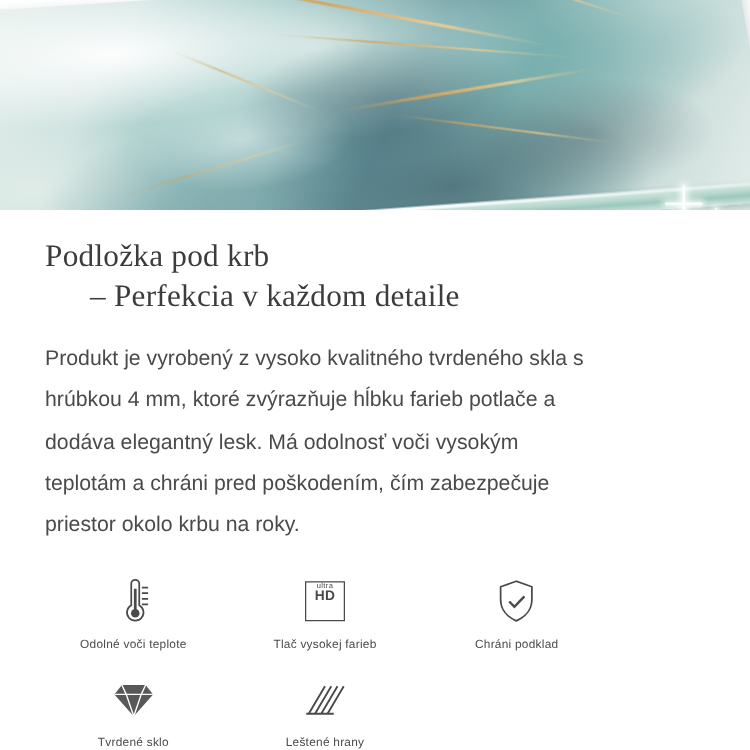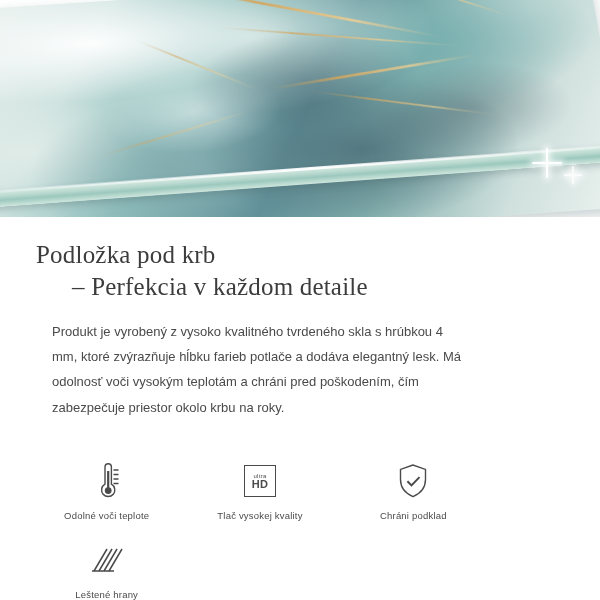--- a/index.html
+++ b/index.html
@@ -124,24 +124,24 @@
     font-family: "Liberation Serif", serif;
     font-size: 25px;
     line-height: 1.28;
     color: #3c3c3c;
     font-weight: 400;
     margin: 0 0 16px 0;
     letter-spacing: .2px;
   }
   .headline .l2 { display: block; margin-left: 36px; }
   .body-copy {
-    font-size: 13px;
+    font-size: 17px;
     line-height: 1.95;
     color: #4a4a4a;
-    margin: 16px;
+    margin: 0;
     max-width: 540px;
   }
 
   
   .features {
     margin-top: 22px;
     padding: 0 30px;
     display: grid;
     grid-template-columns: repeat(3, 1fr);
     row-gap: 16px;
@@ -165,21 +165,21 @@
     text-align: center;
     letter-spacing: .2px;
   }
   svg { display: block; }
   .ink { stroke: #4a4a4a; fill: none; stroke-width: 1.4; }
   .ink-f { fill: #4a4a4a; }
   .hd-box {
     width: 30px; height: 30px;
     border: 1.4px solid #4a4a4a;
     display: flex; flex-direction: column;
-    align-items: center; justify-content: center;
+    align-items: center; 
     line-height: 1;
   }
   .hd-box .t1 { font-size: 6px; color: #4a4a4a; letter-spacing: .3px; }
   .hd-box .t2 { font-size: 11px; font-weight: bold; color: #4a4a4a; letter-spacing: .3px; }
 </style>
 </head>
 <body>
 
 <div class="page">
 
@@ -223,33 +223,42 @@
       <div class="caption">Odolné voči teplote</div>
     </div>
 
     <div class="feature">
       <div class="glyph">
         <div class="hd-box">
           <span class="t1">ultra</span>
           <span class="t2">HD</span>
         </div>
       </div>
-      <div class="caption">Tlač vysokej kvality</div>
+      <div class="caption">Tlač vysokej farieb</div>
     </div>
 
     <div class="feature">
       <div class="glyph">
         <svg width="36" height="40" viewBox="0 0 36 40">
           <path class="ink" d="M18 4 5.5 8.4v10.2c0 8.1 5.4 14.1 12.5 17.1 7.1-3 12.5-9 12.5-17.1V8.4Z"></path>
           <path class="ink" style="stroke-width:2" d="m12.4 20.2 4.1 4.2 8-8.3"></path>
         </svg>
       </div>
       <div class="caption">Chráni podklad</div>
     </div>
 
+    <div class="feature">
+      <div class="glyph">
+        <svg width="40" height="36" viewBox="0 0 40 36">
+          <path class="ink-f" d="M10.5 6h19l6 7.5L20 31 4.5 13.5Z" opacity="0.92"></path>
+          <path d="M10.5 6 14 13.5 20 31M29.5 6 26 13.5 20 31M4.5 13.5h31" stroke="#ffffff" stroke-width="1.1" fill="none"></path>
+        </svg>
+      </div>
+      <div class="caption">Tvrdené sklo</div>
+    </div>
 
     <div class="feature">
       <div class="glyph">
         <svg width="38" height="34" viewBox="0 0 38 34">
           <path class="ink" style="stroke-width:1.5" d="M6 28 19 6M11 28 24 6M16 28 29 6M21 28 34 6"></path>
           <path class="ink" style="stroke-width:1.5" d="M4 28h22"></path>
         </svg>
       </div>
       <div class="caption">Leštené hrany</div>
     </div>

